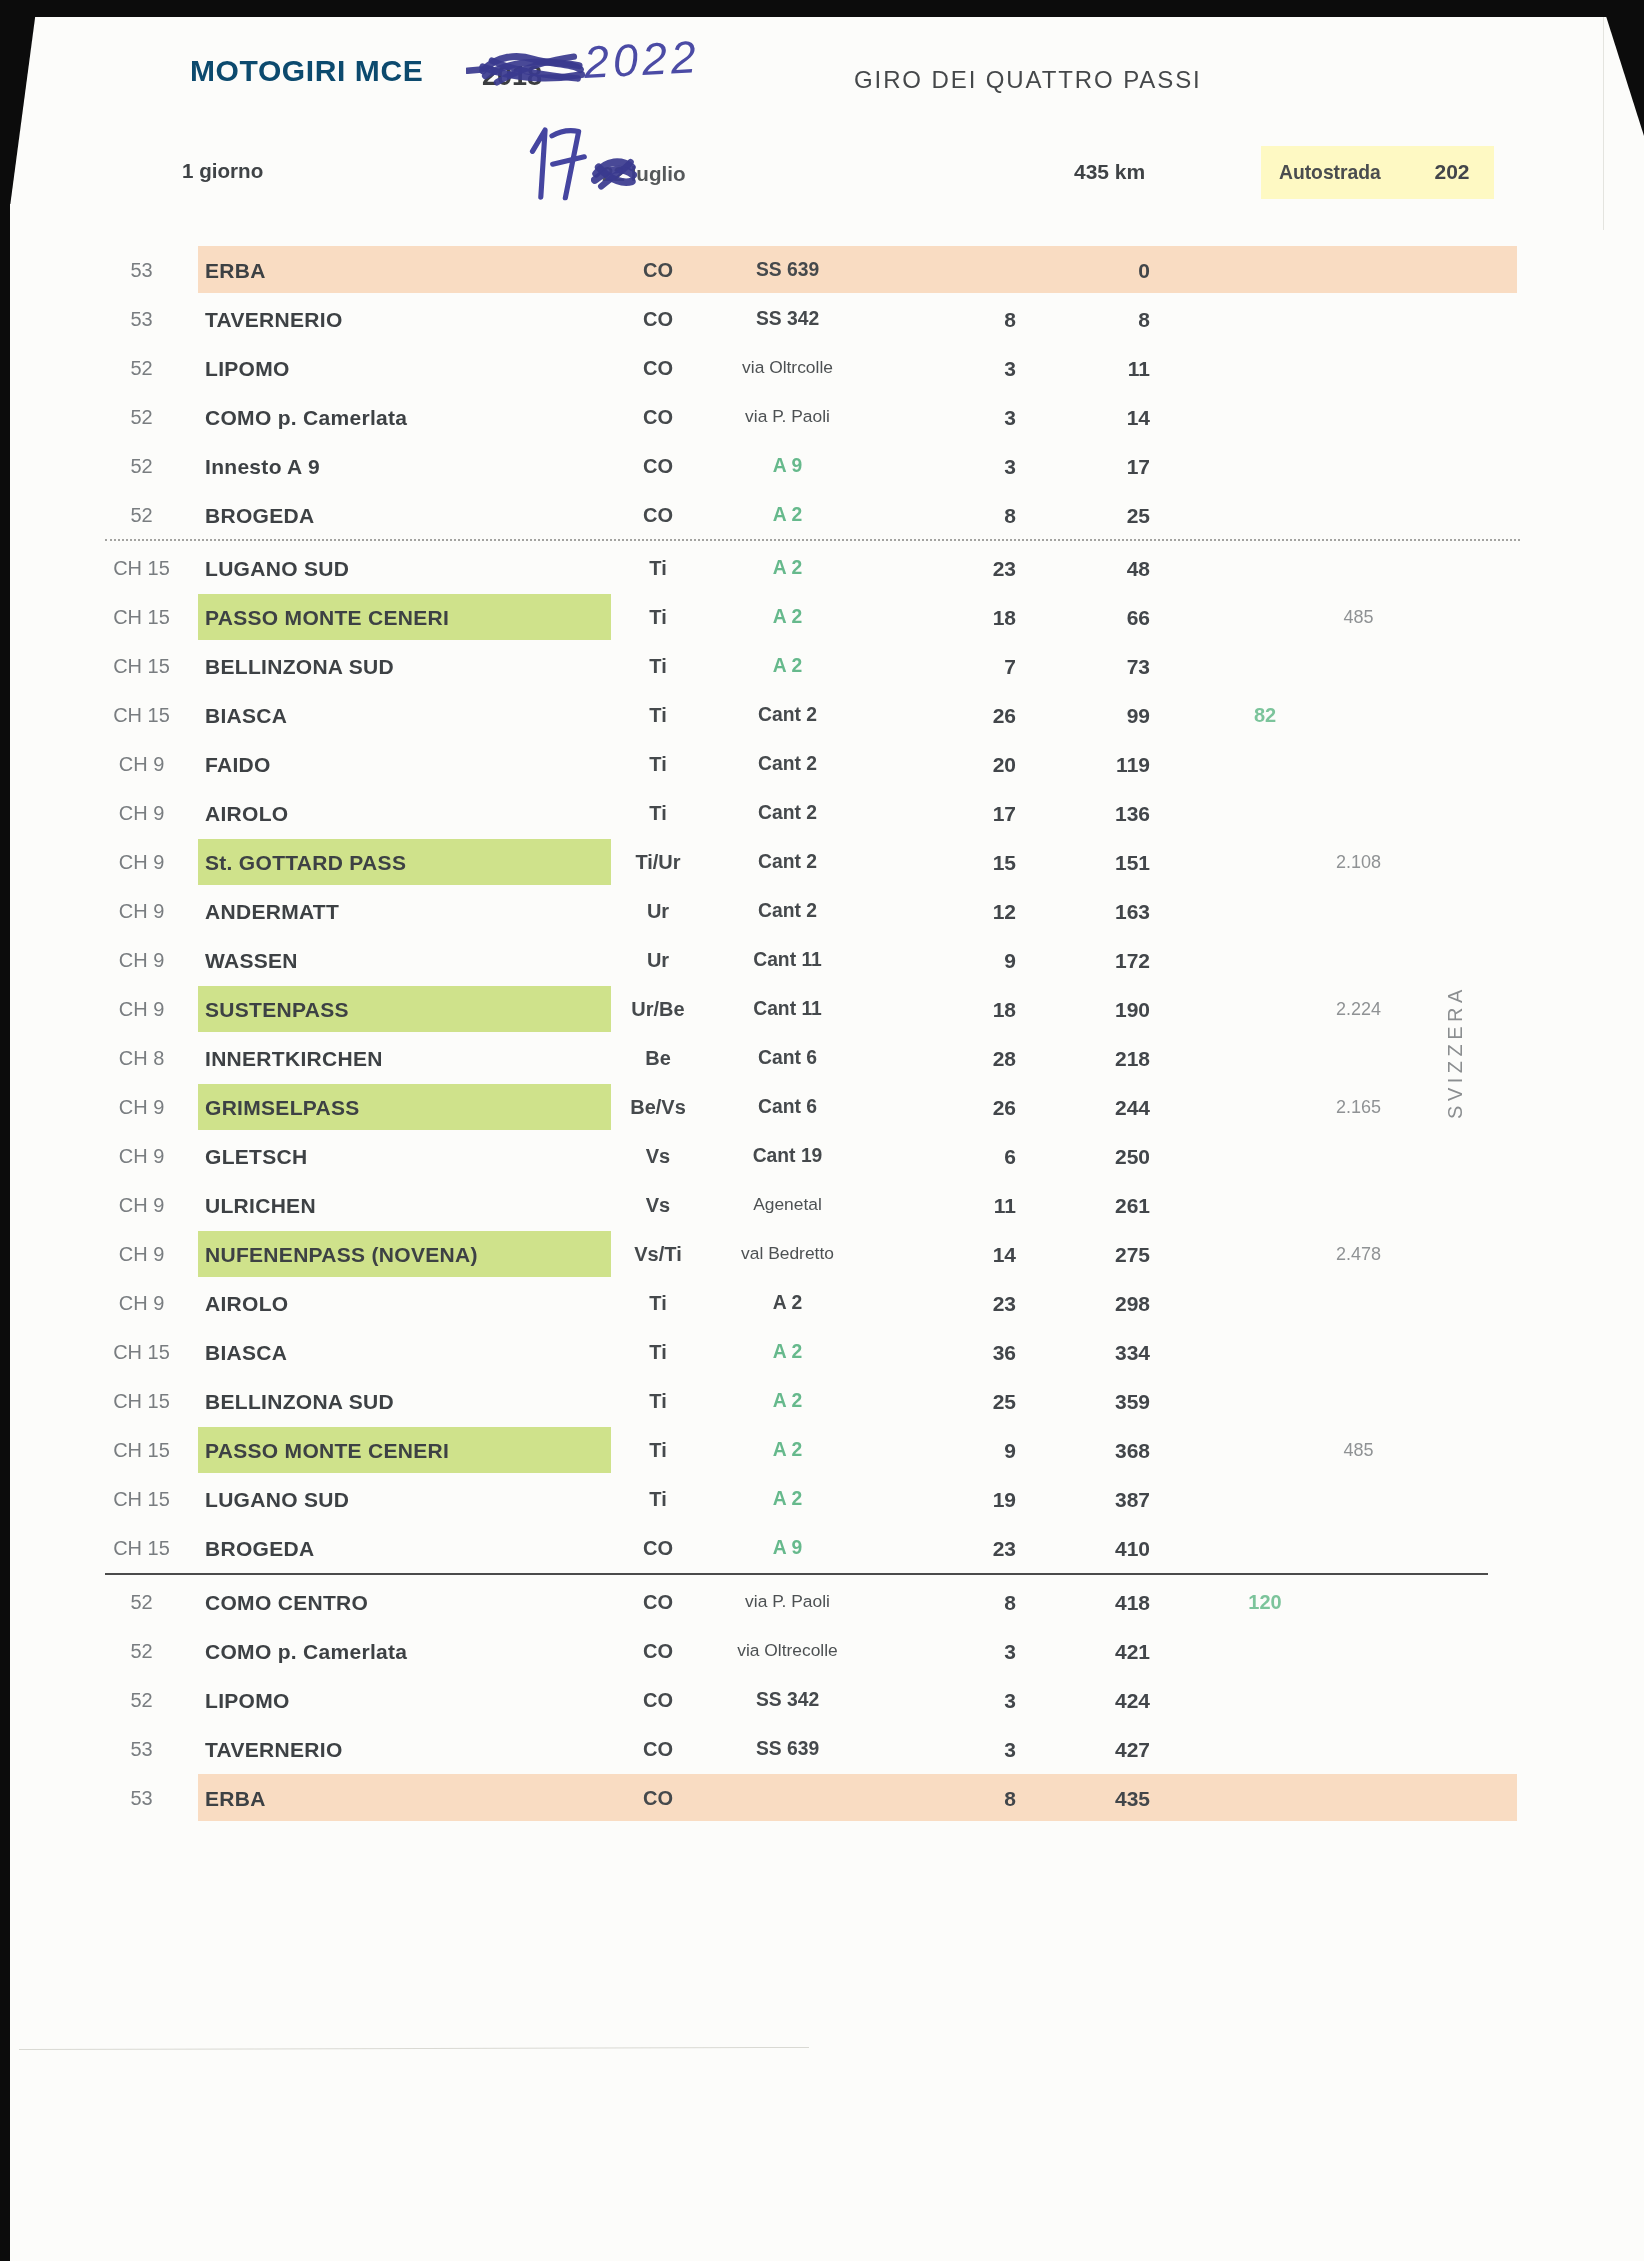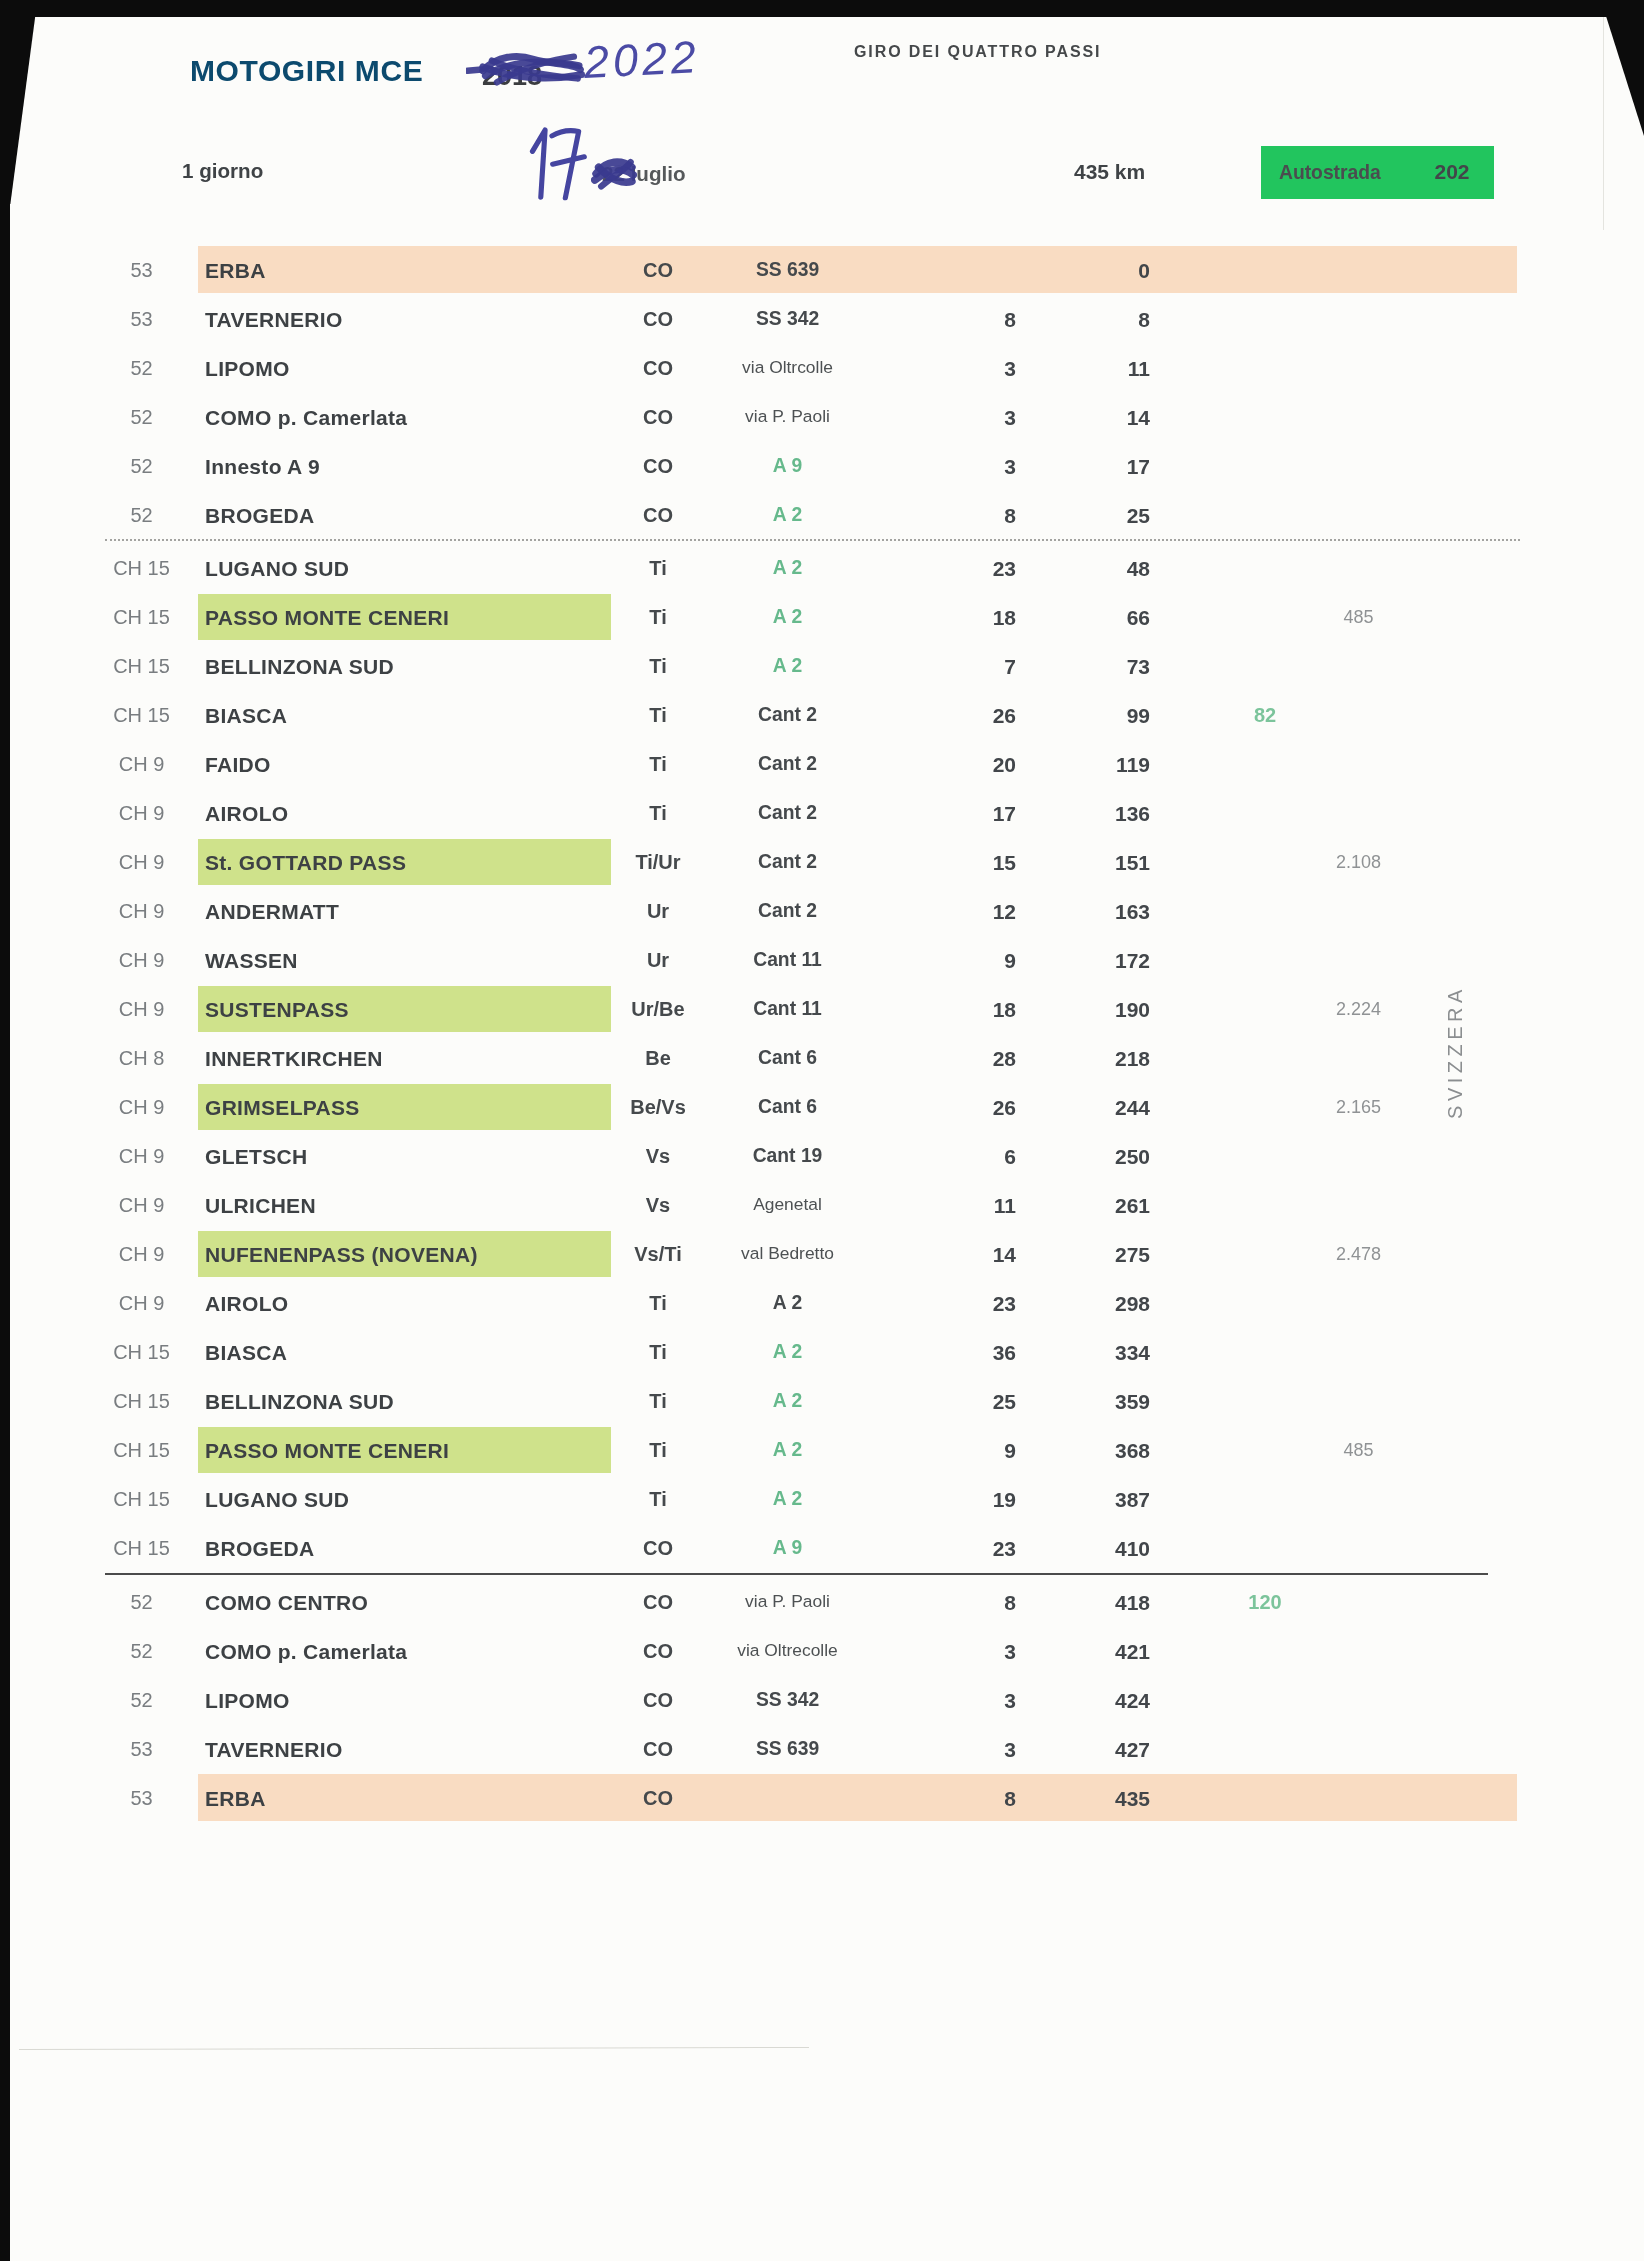--- a/index.html
+++ b/index.html
@@ -17,27 +17,27 @@
   .scan-corner-tr{position:absolute;left:1598px;top:17px;width:46px;height:119px;background:#0c0c0c;
     clip-path:polygon(18% 0,100% 0,100% 100%);}
   .scan-right-edge{position:absolute;left:1603px;top:17px;width:1.3px;height:213px;background:#e4e4df;}
   .scan-paper-bottom{position:absolute;left:19.3px;top:2048px;width:790px;height:1.3px;background:#d9d9d3;transform:rotate(-0.15deg);}
   
   .title{position:absolute;left:190px;top:54px;font-size:30px;font-weight:700;letter-spacing:0.6px;color:#0c4a6e;}
   .year-old{position:absolute;left:482px;top:61px;font-size:27px;font-weight:700;color:#3b3d3f;}
   .scribble-title{position:absolute;left:466px;top:49px;width:119px;height:41px;}
   .year-new{position:absolute;left:584px;top:34px;font-size:45px;font-style:italic;font-weight:500;
     letter-spacing:3.9px;color:#4b4ba5;transform:rotate(-3deg);}
-  .subtitle{position:absolute;left:854px;top:43px;font-size:16px;font-weight:700;letter-spacing:1.9px;color:#45484a;}
+  .subtitle{position:absolute;left:854px;top:66px;font-size:24px;font-weight:400;letter-spacing:1.9px;color:#45484a;}
   .duration{position:absolute;left:182px;top:159px;font-size:20.6px;font-weight:700;}
   .date-printed{position:absolute;left:602px;top:162px;font-size:20.6px;font-weight:600;color:#55585a;}
   .scribble-date{position:absolute;left:591px;top:153px;width:46px;height:40px;}
   .day-hand{position:absolute;left:524px;top:124px;width:68px;height:77px;transform:rotate(-4deg);}
   .distance{position:absolute;left:1074px;top:160px;font-size:21px;font-weight:600;}
-  .autostrada-box{position:absolute;left:1261px;top:146px;width:233px;height:53px;background:#22c55e;}
+  .autostrada-box{position:absolute;left:1261px;top:146px;width:233px;height:53px;background:#fef9c3;}
   .autostrada-label{position:absolute;left:18px;top:15.5px;font-size:19.3px;font-weight:700;color:#4a4d4f;}
   .autostrada-value{position:absolute;right:24.5px;top:14px;font-size:21px;font-weight:700;color:#43464a;}
   
   .table{position:absolute;left:17px;top:245px;width:1644px;}
   .section{position:relative;}
   .row{position:relative;height:49px;}
   .band{position:absolute;top:1.3px;bottom:1.3px;left:181px;z-index:0;}
   .band.green{width:413px;background:#cfe28b;}
   .band.peach{width:1319px;background:#f9dcc2;}
   .row span{position:absolute;top:50%;transform:translateY(-50%);line-height:1;z-index:1;white-space:nowrap;}

